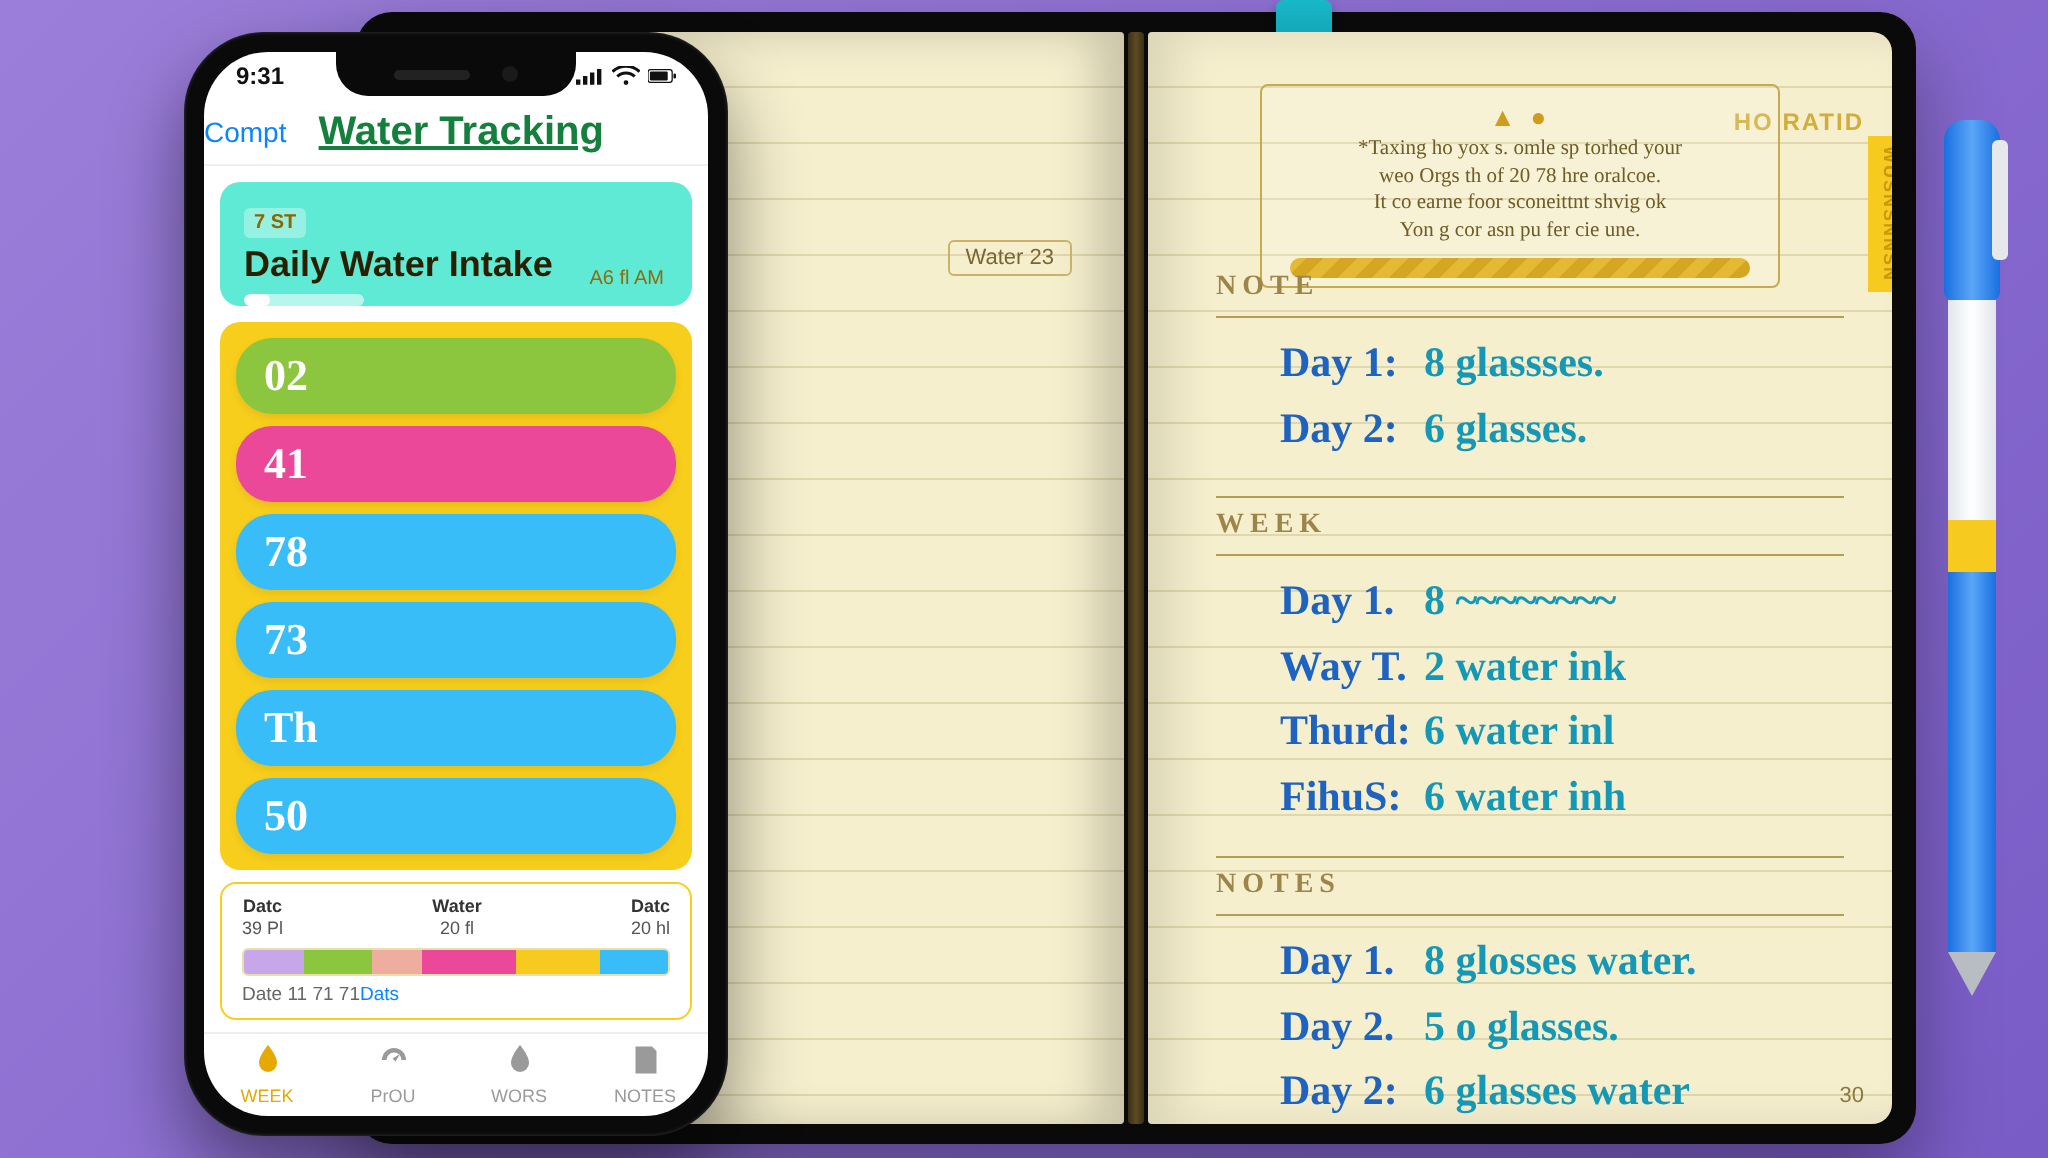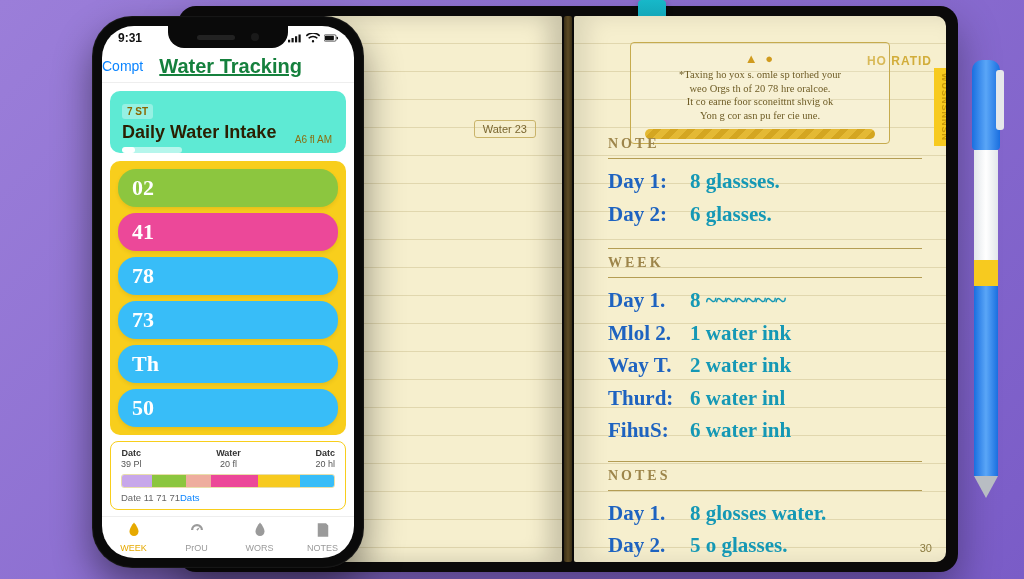--- a/index.html
+++ b/index.html
@@ -64,21 +64,21 @@
   .callout p{ font-family: Georgia, serif; font-size:10.5px; line-height:1.3; color:#6e5c25;}
   .wavy-bar{
     height:10px; margin-top:6px;
     background: repeating-linear-gradient(135deg,#e4b934 0 6px,#d4a621 6px 12px);
     border-radius:6px;
   }
   .hand { font-family: "Bradley Hand","Segoe Script","Comic Sans MS",cursive; color:#1e63c0; font-weight:600;}
   .hand-alt { color:#1598b5;}
   .section-label{ font-family: Georgia,serif; letter-spacing:3px; color:#9d854a; font-size:14px; font-weight:600; display:block; }
   .right-content{ position:absolute; top:120px; left:34px; right:24px;}
-  .row{ display:flex; gap:10px; font-size:21px; line-height:1.55; align-items:flex-end;}
+  .row{ display:flex; font-size:21px; line-height:1.55; align-items:flex-end;margin-left:32px;}
   .row .k{min-width:72px;}
   .squiggle{ color:#1598b5; letter-spacing:-1px;}
 
   
   .pen{
     position:absolute; right:22px; top:60px; width:32px; height:500px;
     display:flex; flex-direction:column; align-items:center;
   }
   .pen .cap{width:28px;height:90px;background:linear-gradient(90deg,#1a6fe0,#5aa6f7,#1a6fe0);border-radius:10px 10px 4px 4px; position:relative;}
   .pen .clip{position:absolute;right:-4px;top:10px;width:8px;height:60px;background:#e6e8ea;border-radius:3px;}
@@ -196,24 +196,20 @@
           </div>
         </div>
 
       <div class="divider-h" style="margin-top:18px;"></div>
       <span class="section-label">WEEK</span>
       <div class="divider-h"></div>
       <div id="week-rows">
           <div class="row hand ">
             <span class="k">Day 1.</span>
             <span class="hand-alt">8 <span class="squiggle">~~~~~~~~</span></span>
-          </div>
-          <div class="row hand ">
-            <span class="k">Mlol 2.</span>
-            <span class="hand-alt">1 water ink</span>
           </div>
           <div class="row hand ">
             <span class="k">Way T.</span>
             <span class="hand-alt">2 water ink</span>
           </div>
           <div class="row hand ">
             <span class="k">Thurd:</span>
             <span class="hand-alt">6 water inl</span>
           </div>
           <div class="row hand ">

